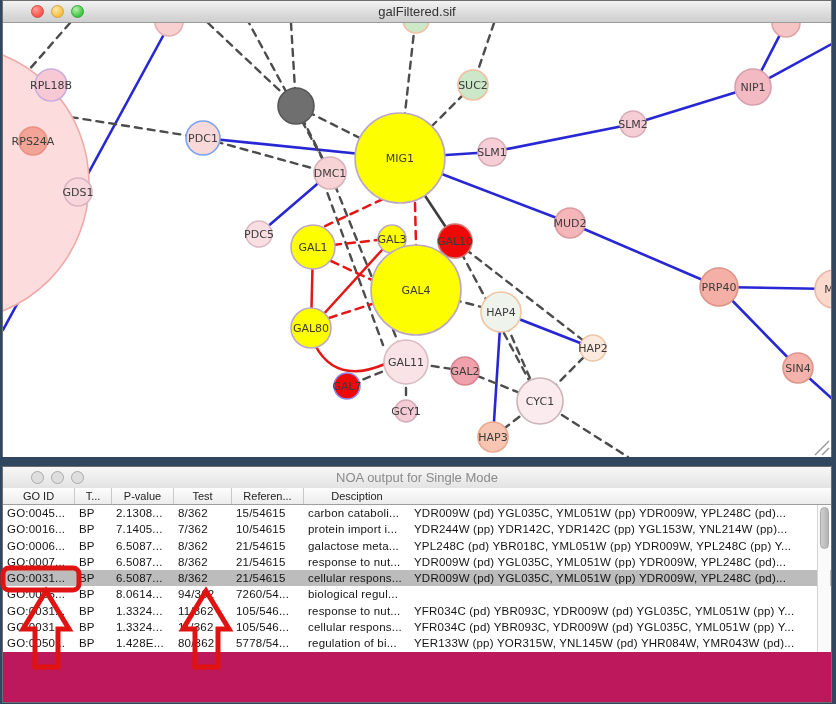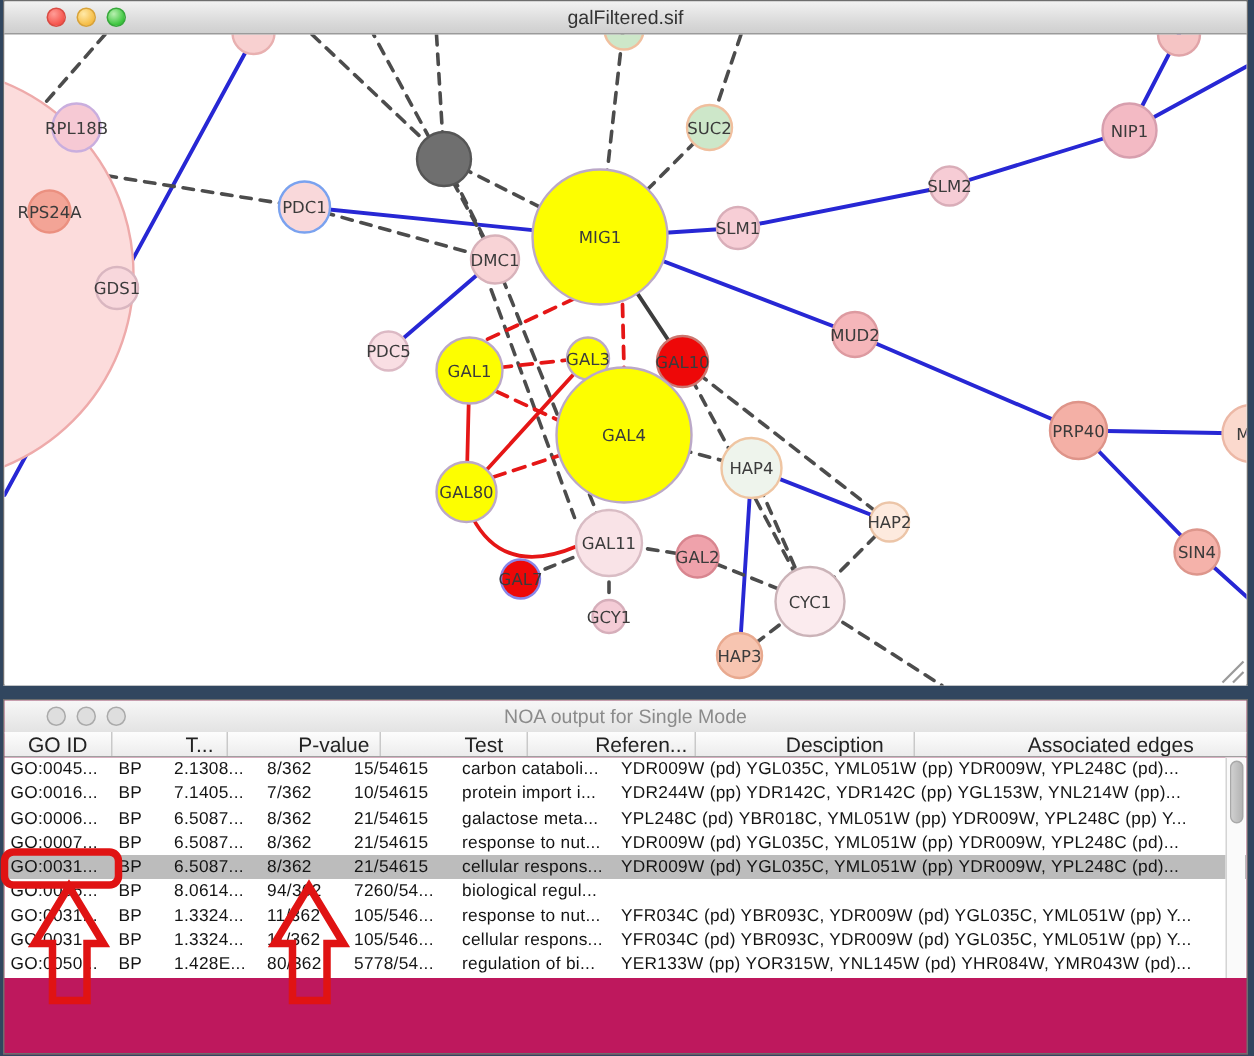--- a/index.html
+++ b/index.html
@@ -36,21 +36,21 @@
   .edge.dark{stroke:#3d3d3d;stroke-width:2.6;}
   .edge.red{stroke:#e51616;stroke-width:2.5;}
   .edge.red_dashed{stroke:#e51616;stroke-width:2.5;stroke-dasharray:8 6;}
   .node-label{font-family:"DejaVu Sans",sans-serif;font-size:11px;fill:#3b3b3b;text-anchor:middle;pointer-events:none;}
   .grip{stroke:#9a9a9a;stroke-width:1.5;}
   
   #noa-header{
     position:absolute;left:0;right:0;top:21px;height:17px;display:flex;
     background:linear-gradient(#fdfdfd,#ececec);
     border-bottom:1px solid #9f9f9f;box-sizing:border-box;
-    font-size:14px;color:#222;gap:40px;
+    font-size:11px;color:#222;
   }
   .hcell{display:flex;align-items:center;justify-content:center;
     border-right:1px solid #c9c9c9;box-sizing:border-box;height:100%;
     overflow:hidden;white-space:nowrap;}
   .hcell:last-child{border-right:none;}
   #noa-body{position:absolute;left:0;right:0;top:38px;height:147px;background:#fff;overflow:hidden;}
   .trow{display:flex;height:16.3px;line-height:16.4px;font-size:11.5px;color:#141414;letter-spacing:.2px;}
   .trow.selected{background:#bcbcbc;}
   .tcell{box-sizing:border-box;padding-left:4px;white-space:nowrap;overflow:hidden;}
   #noa-scrollbar{
@@ -290,21 +290,20 @@
     <div class="title">NOA output for Single Mode</div>
   </div>
 
   <div id="noa-header">
       <div class="hcell" style="width: 72px;">GO ID</div>
       <div class="hcell" style="width: 37px;">T...</div>
       <div class="hcell" style="width: 62px;">P-value</div>
       <div class="hcell" style="width: 58px;">Test</div>
       <div class="hcell" style="width: 72px;">Referen...</div>
       <div class="hcell" style="width: 106px;">Desciption</div>
-      <div class="hcell" style="flex: 1 1 0%;">Associated edges</div>
     </div>
   <div id="noa-body">
       <div class="trow">
         <div class="tcell" style="width: 72px;">GO:0045...</div>
         <div class="tcell" style="width: 37px;">BP</div>
         <div class="tcell" style="width: 62px;">2.1308...</div>
         <div class="tcell" style="width: 58px;">8/362</div>
         <div class="tcell" style="width: 72px;">15/54615</div>
         <div class="tcell" style="width: 106px;">carbon cataboli...</div>
         <div class="tcell" style="flex: 1 1 0%;">YDR009W (pd) YGL035C, YML051W (pp) YDR009W, YPL248C (pd)...</div>

